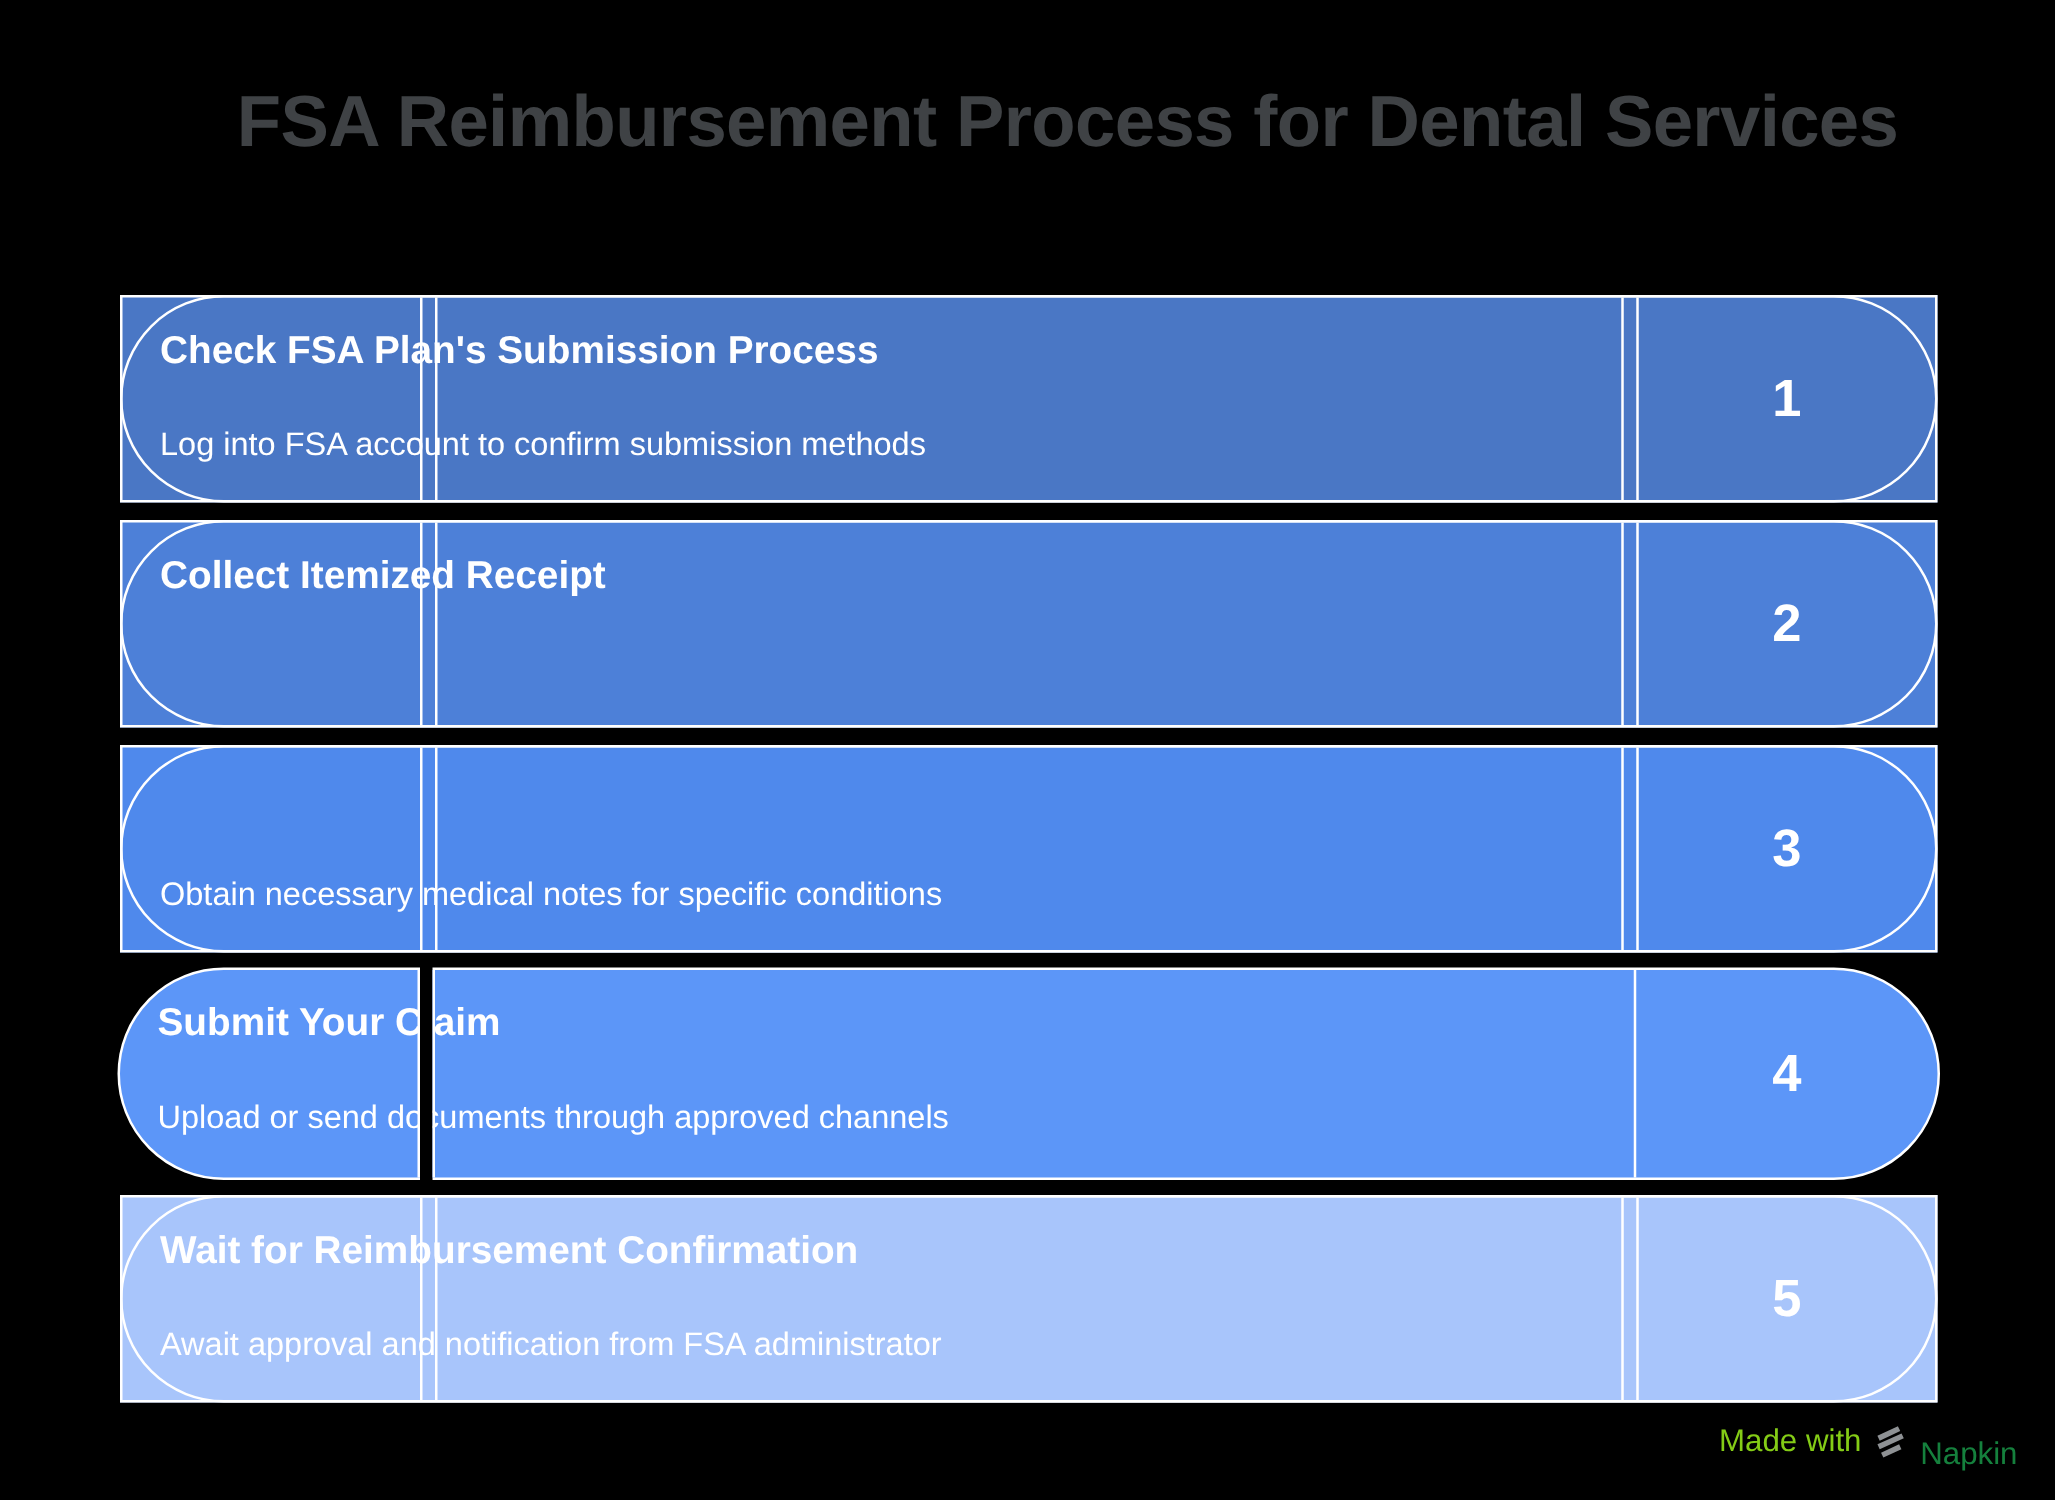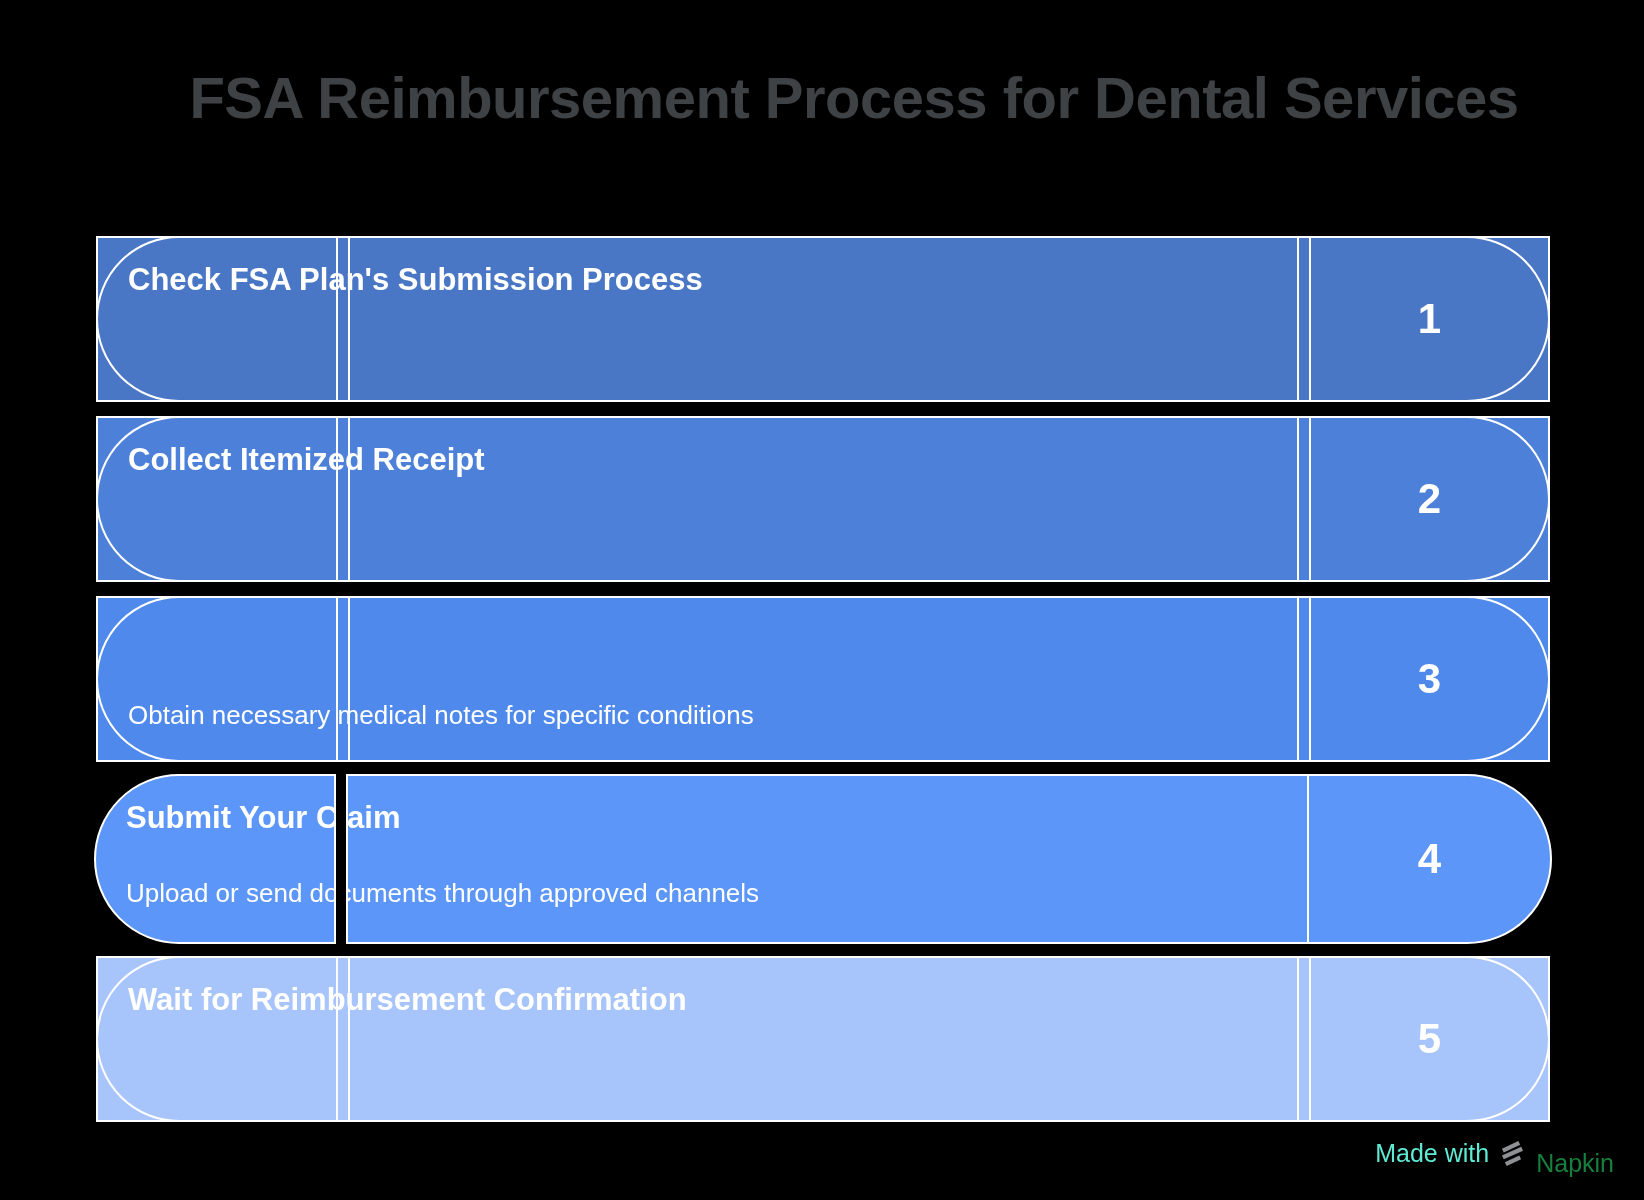--- a/index.html
+++ b/index.html
@@ -117,20 +117,21 @@
 
 <div class="steps-wrap">
   <div class="row outlined" style="--row-color: #4A77C5;">
     <div class="pill"></div>
 
     <div class="vline vl1"></div>
     <div class="vline vl2"></div>
     <div class="vline vl3"></div>
     <div class="vline vl4"></div>
     <div class="row-title">Check FSA Plan's Submission Process</div>
+    <div class="row-sub">Log into FSA account to confirm submission methods</div>
     <div class="num-cell">1</div>
   </div>
 
   <div class="row outlined" style="--row-color: #4D80D8;">
     <div class="pill"></div>
 
     <div class="vline vl1"></div>
     <div class="vline vl2"></div>
     <div class="vline vl3"></div>
     <div class="vline vl4"></div>
@@ -162,26 +163,27 @@
   </div>
 
   <div class="row outlined" style="--row-color: #A8C5FB;">
     <div class="pill"></div>
 
     <div class="vline vl1"></div>
     <div class="vline vl2"></div>
     <div class="vline vl3"></div>
     <div class="vline vl4"></div>
     <div class="row-title">Wait for Reimbursement Confirmation</div>
+    <div class="row-sub">Await approval and notification from FSA administrator</div>
     <div class="num-cell">5</div>
   </div>
 </div>
 
 <div class="footer">
-  <span class="made-with" style="color: #5eead4;">Made with</span>
+  <span class="made-with" style="color: #84cc16;">Made with</span>
   <span>
     <svg width="27" height="27" viewBox="0 0 28 28" fill="none" stroke="#8E9194" stroke-width="4.5">
       <line x1="4" y1="11" x2="21" y2="3"></line>
       <line x1="4" y1="18" x2="24" y2="9"></line>
       <line x1="7" y1="25" x2="22" y2="18"></line>
     </svg>
   </span>
   <span class="brand" style="color: #15803d; margin-top: 20px;">Napkin</span>
 </div>
 

